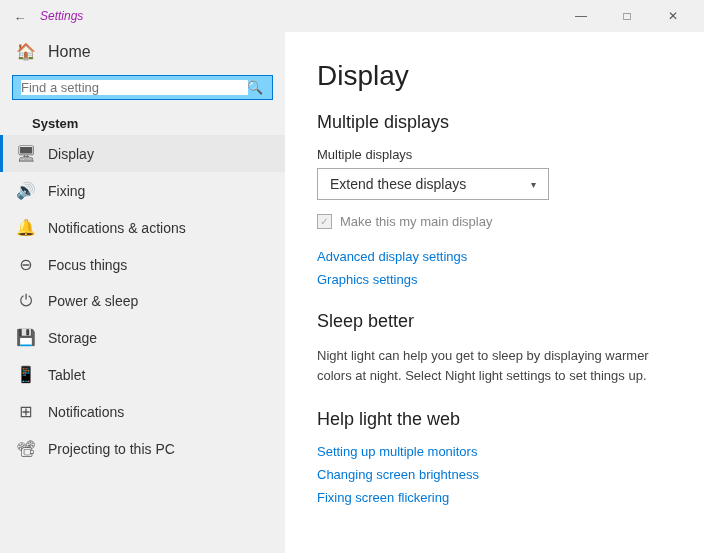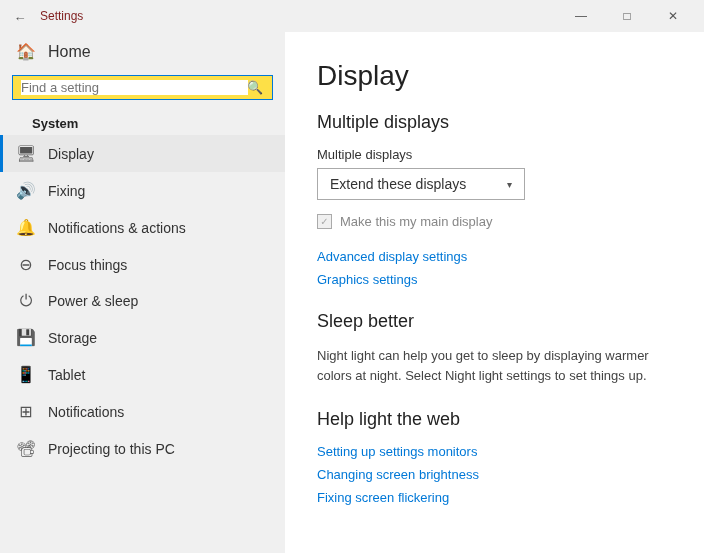--- a/index.html
+++ b/index.html
@@ -32,21 +32,22 @@
     }
     .title-bar-back {
       width: 24px; height: 24px;
       display: flex; align-items: center; justify-content: center;
       cursor: pointer;
       color: #555;
       font-size: 13px;
     }
     .title-bar-title {
       font-size: 12px;
-      color: #7f1d1d;
+      color: #a21caf;
+      font-style: italic;
     }
     .title-bar-controls {
       display: flex;
       gap: 0;
     }
     .title-bar-btn {
       width: 46px; height: 32px;
       display: flex; align-items: center; justify-content: center;
       cursor: pointer;
       color: #555;
@@ -85,21 +86,21 @@
     .sidebar-home-label {
       font-size: 16px;
     }
 
     
     .sidebar-search {
       margin: 4px 12px 8px 12px;
       display: flex;
       align-items: center;
       border: 1.5px solid #0078d7;
-      background: #fde047;
+      background: #7dd3fc;
       padding: 4px 8px;
     }
     .sidebar-search input {
       border: none;
       outline: none;
       flex: 1;
       font-size: 13px;
       background: white;
       color: #333;
     }
@@ -184,21 +185,21 @@
 
     
     .dropdown {
       display: flex;
       align-items: center;
       justify-content: space-between;
       border: 1px solid #aaa;
       padding: 7px 12px;
       background: white;
       cursor: pointer;
-      width: 208px;
+      width: 232px;
       margin-bottom: 14px;
     }
     .dropdown-text { font-size: 14px; color: #333; }
     .dropdown-arrow { font-size: 10px; color: #555; }
 
     
     .checkbox-row {
       display: flex;
       align-items: center;
       gap: 8px;
@@ -332,20 +333,20 @@
       </div>
 
       <div class="section-gap"></div>
 
       <div class="section-title">Sleep better</div>
       <div class="body-text">Night light can help you get to sleep by displaying warmer colors at night. Select Night light settings to set things up.</div>
 
       <div class="section-gap"></div>
 
       <div class="section-title">Help light the web</div>
-      <a class="link-item">Setting up settings monitors</a>
+      <a class="link-item">Setting up multiple monitors</a>
       <a class="link-item">Changing screen brightness</a>
       <a class="link-item">Fixing screen flickering</a>
 
     </div>
   </div>
 
 </div>
 
 </body></html>

